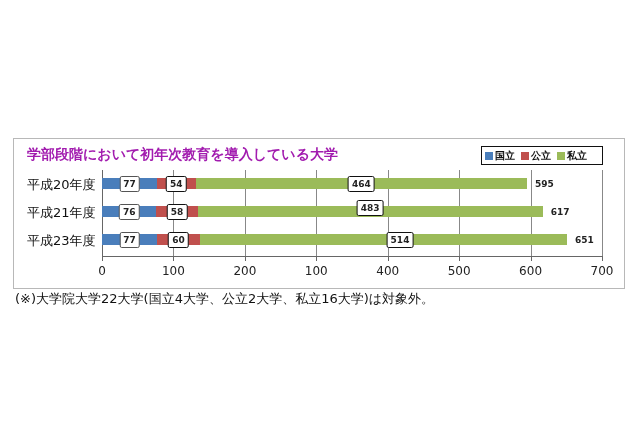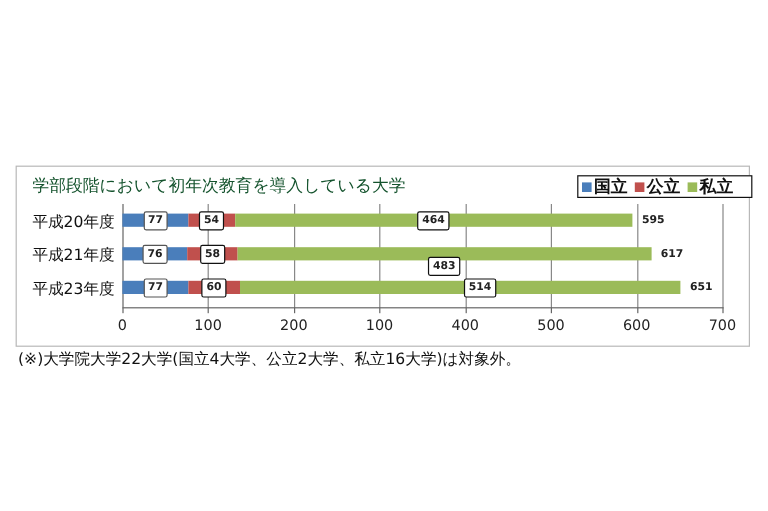--- a/index.html
+++ b/index.html
@@ -1,19 +1,19 @@
 <!DOCTYPE html>
 <html><head>
 <meta charset="utf-8">
 <style>
   html,body{margin:0;padding:0;background:#fff;}
   body{width:640px;height:426px;position:relative;overflow:hidden;font-family:"DejaVu Sans",sans-serif;}
   .frame{position:absolute;left:13px;top:138px;width:612px;height:151px;border:1px solid #b8b8b8;background:#fff;box-sizing:border-box;}
-  .title{position:absolute;left:27px;top:146px;font-size:14px;font-weight:normal;color:#14532d;letter-spacing:0px;white-space:nowrap;}
-  .legend{position:absolute;left:481px;top:146px;height:19px;border:1.5px solid #111;display:flex;align-items:center;padding:0 3px;font-size:14px;font-weight:bold;color:#111;box-sizing:border-box;background:#fff;}
+  .title{position:absolute;left:27px;top:146px;font-size:14px;font-weight:bold;color:#a21caf;letter-spacing:0px;white-space:nowrap;}
+  .legend{position:absolute;left:481px;top:146px;height:19px;border:1.5px solid #111;display:flex;align-items:center;padding:0 3px;font-size:10px;font-weight:bold;color:#111;box-sizing:border-box;background:#fff;}
   .legend .item{display:flex;align-items:center;margin-right:6px;}
   .legend .item:last-child{margin-right:12px;}
   .legend .sw{width:8px;height:8px;margin-right:2px;display:inline-block;}
   .plot{position:absolute;left:102px;top:170px;width:500px;height:86px;}
   .grid{position:absolute;top:0;bottom:0;width:1px;background:#888;}
   .axis-x{position:absolute;left:102px;top:256px;width:501px;height:1px;background:#666;}
   .tick{position:absolute;top:256px;width:1px;height:5px;background:#666;}
   .tick-label{position:absolute;top:264px;font-size:12px;color:#222;transform:translateX(-50%);}
   .ylabel{position:absolute;left:27px;font-size:13px;color:#111;white-space:nowrap;}
   .bar{position:absolute;height:11px;}
@@ -56,21 +56,21 @@
     <div class="bar" style="left: 55px; width: 38.5714px; top: 8px; background: rgb(192, 80, 77);"></div>
     <div class="dlabel" style="left: 74.2857px; top: 6px; border-color: rgb(17, 17, 17);">54</div>
     <div class="bar" style="left: 93.5714px; width: 331.429px; top: 8px; background: rgb(155, 187, 89);"></div>
     <div class="dlabel" style="left: 259.286px; top: 6px; border-color: rgb(17, 17, 17);">464</div>
     <div class="total" style="left: 433px; top: 9px;">595</div>
     <div class="bar" style="left: 0px; width: 54.2857px; top: 36px; background: rgb(74, 126, 187);"></div>
     <div class="dlabel" style="left: 27.1429px; top: 34px;">76</div>
     <div class="bar" style="left: 54.2857px; width: 41.4286px; top: 36px; background: rgb(192, 80, 77);"></div>
     <div class="dlabel" style="left: 75px; top: 34px; border-color: rgb(17, 17, 17);">58</div>
     <div class="bar" style="left: 95.7143px; width: 345px; top: 36px; background: rgb(155, 187, 89);"></div>
-    <div class="dlabel" style="left: 268.214px; top: 44px; border-color: rgb(17, 17, 17);">483</div>
+    <div class="dlabel" style="left: 268.214px; top: 30px; border-color: rgb(17, 17, 17);">483</div>
     <div class="total" style="left: 448.714px; top: 37px;">617</div>
     <div class="bar" style="left: 0px; width: 55px; top: 64px; background: rgb(74, 126, 187);"></div>
     <div class="dlabel" style="left: 27.5px; top: 62px;">77</div>
     <div class="bar" style="left: 55px; width: 42.8571px; top: 64px; background: rgb(192, 80, 77);"></div>
     <div class="dlabel" style="left: 76.4286px; top: 62px; border-color: rgb(17, 17, 17);">60</div>
     <div class="bar" style="left: 97.8571px; width: 367.143px; top: 64px; background: rgb(155, 187, 89);"></div>
     <div class="dlabel" style="left: 298px; top: 62px; border-color: rgb(17, 17, 17);">514</div>
     <div class="total" style="left: 473px; top: 65px;">651</div>
   </div>
 <div class="axis-x"></div>

